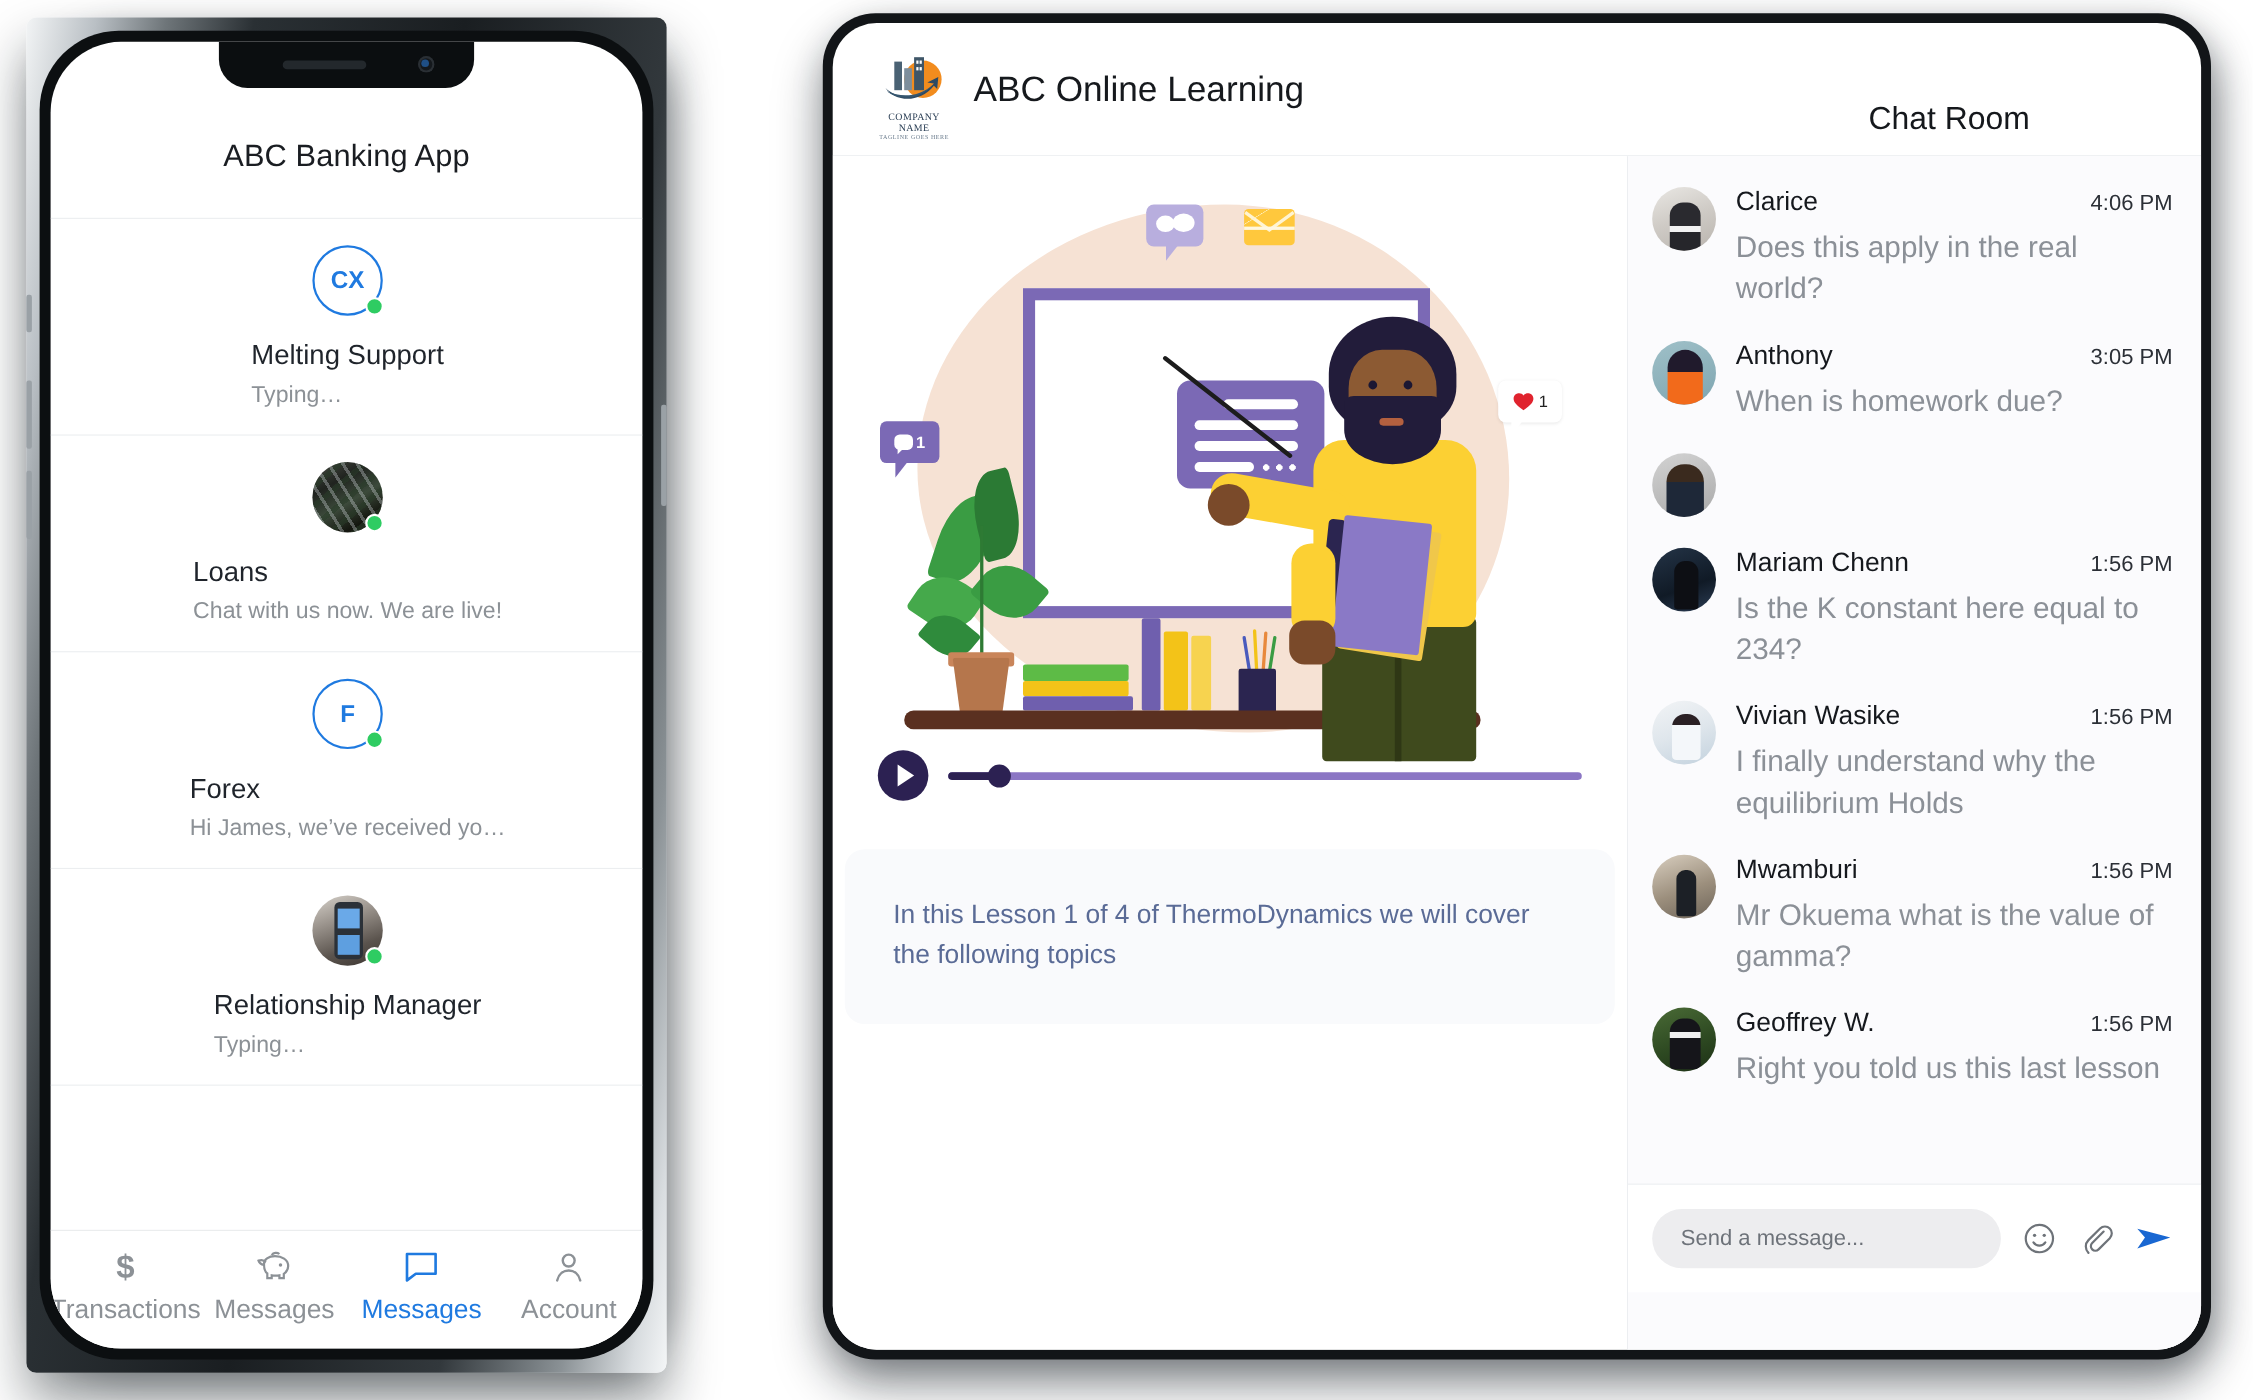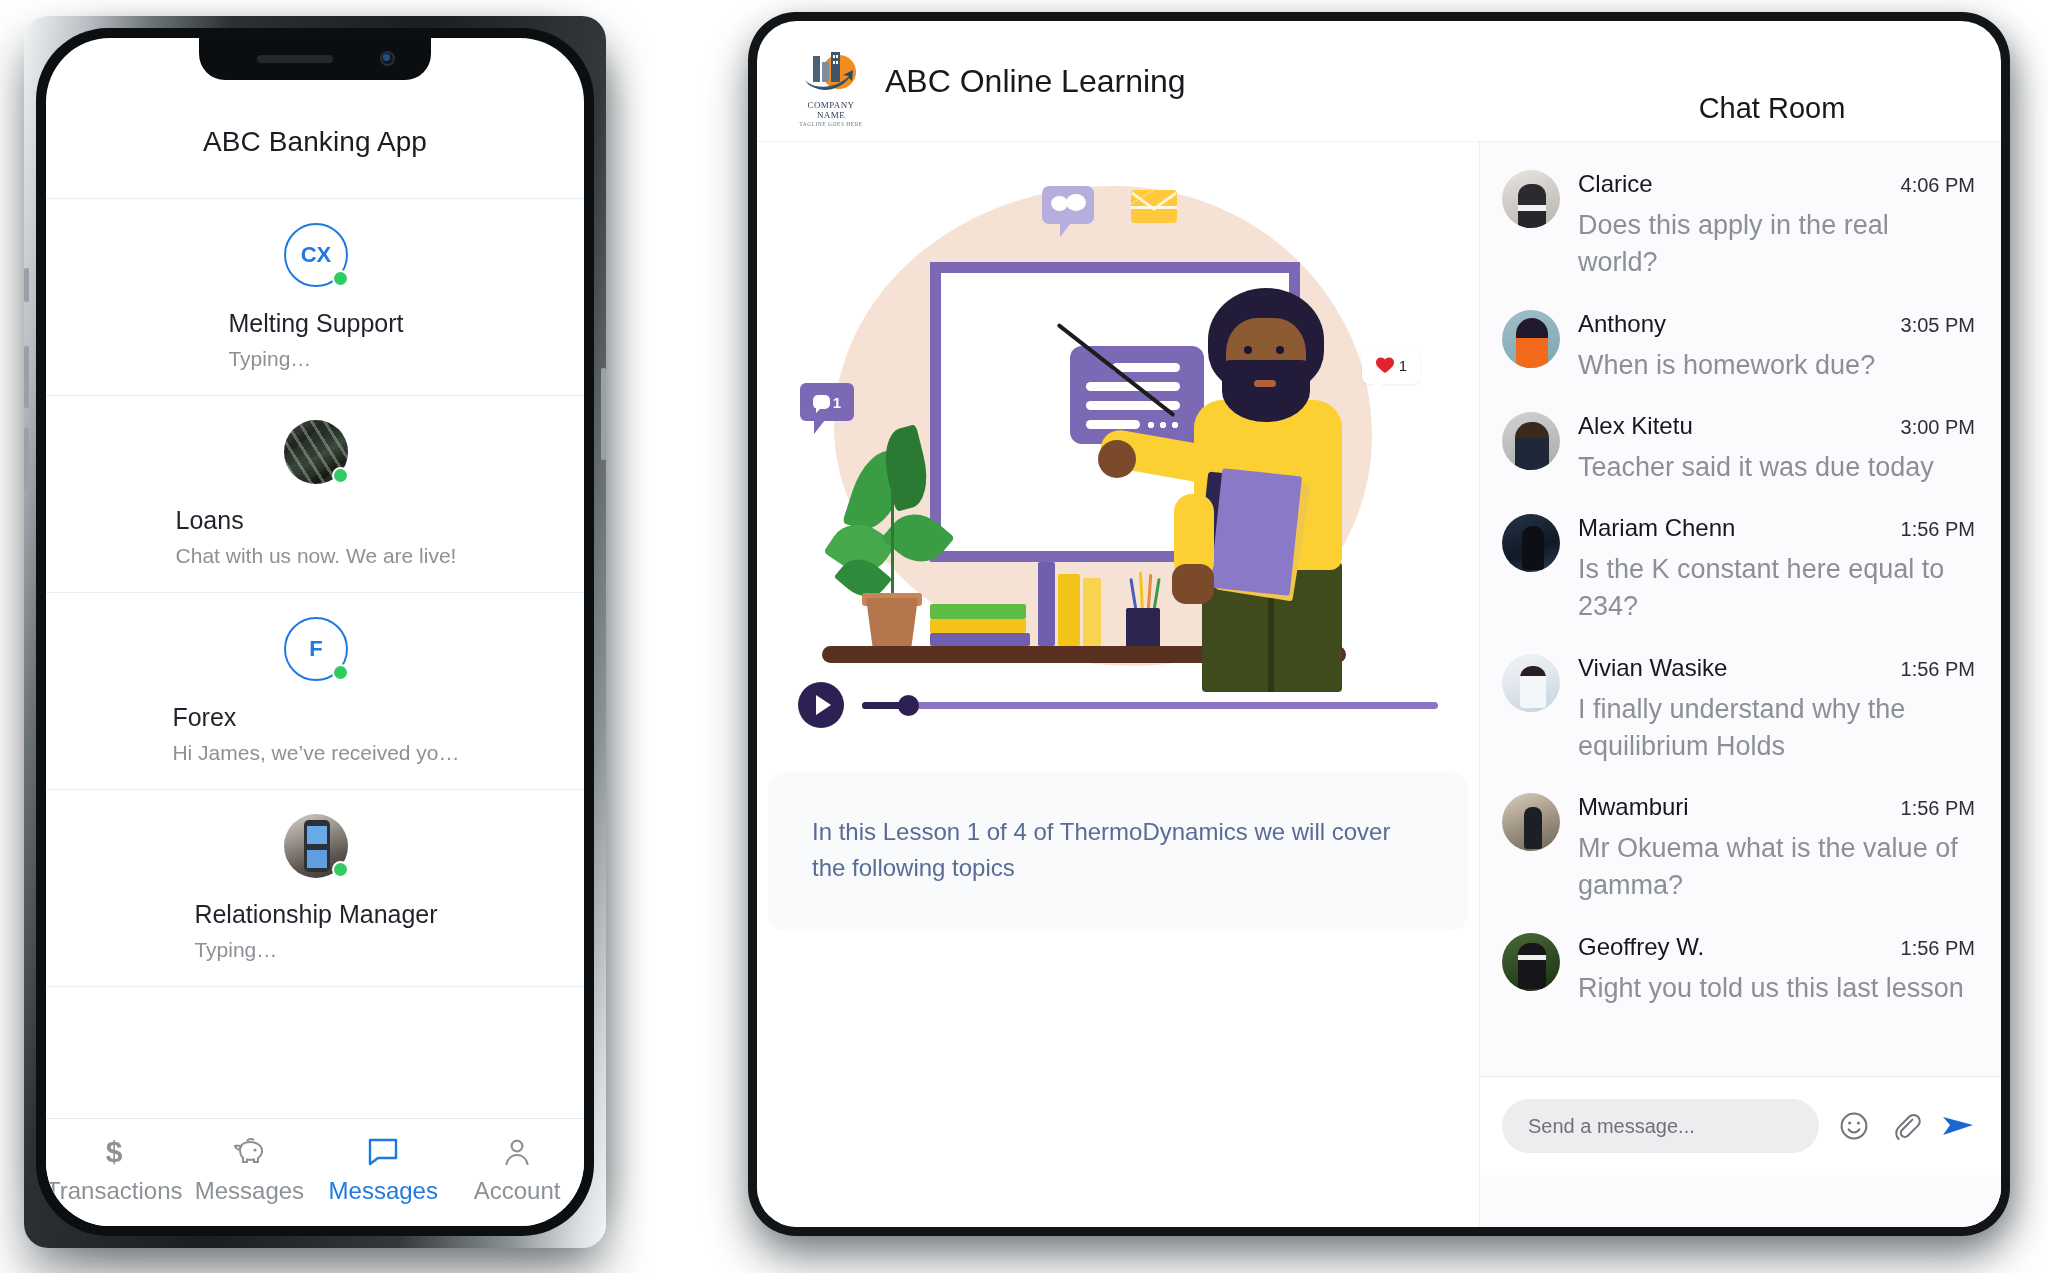--- a/index.html
+++ b/index.html
@@ -15,21 +15,21 @@
   #phone-device {
     position: absolute; left: 18px; top: 10px;
     width: 600px; height: 1253px;
   }
   .phone-shadow {
     position: absolute; left: 14px; top: 16px; width: 582px; height: 1230px;
     border-radius: 84px; background: rgba(20,28,34,.30); filter: blur(16px);
   }
   .phone-outer {
     position: absolute; left: 6px; top: 6px; width: 582px; height: 1232px;
-    border-radius: 24px;
+    border-radius: 9px;
     background: linear-gradient(100deg,#f2f4f5 0%,#b9bfc4 8%,#6e7579 16%,#2a3034 26%,#1a1e21 50%,#32383c 74%,#8b9296 88%,#d9dde0 96%,#f4f6f7 100%);
     box-shadow: 0 26px 46px rgba(10,18,24,.42);
   }
   .phone-mid {
     position: absolute; left: 12px; top: 12px; right: 12px; bottom: 12px;
     border-radius: 72px; background: #0c0f11;
   }
   .phone-screen {
     position: absolute; left: 10px; top: 10px; right: 10px; bottom: 10px;
     border-radius: 64px; background: #ffffff; overflow: hidden;
@@ -589,27 +589,20 @@
                   <div class="msg-top">
                     <div class="msg-name">Anthony</div>
                     <div class="msg-time">3:05 PM</div>
                   </div>
                   <div class="msg-text">When is homework due?</div>
                 </div>
               </div>
 
               <div class="msg">
                 <div class="msg-av av-alex"></div>
-                <div class="msg-body">
-                  <div class="msg-top">
-                    <div class="msg-name">Alex Kitetu</div>
-                    <div class="msg-time">3:00 PM</div>
-                  </div>
-                  <div class="msg-text">Teacher said it was due today</div>
-                </div>
               </div>
 
               <div class="msg">
                 <div class="msg-av av-mariam"></div>
                 <div class="msg-body">
                   <div class="msg-top">
                     <div class="msg-name">Mariam Chenn</div>
                     <div class="msg-time">1:56 PM</div>
                   </div>
                   <div class="msg-text">Is the K constant here equal to 234?</div>

